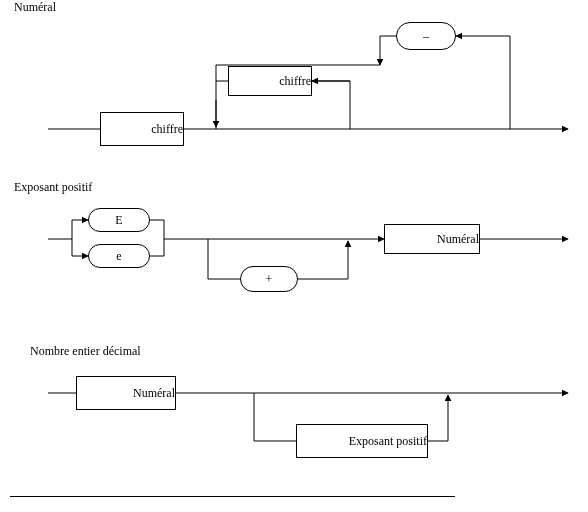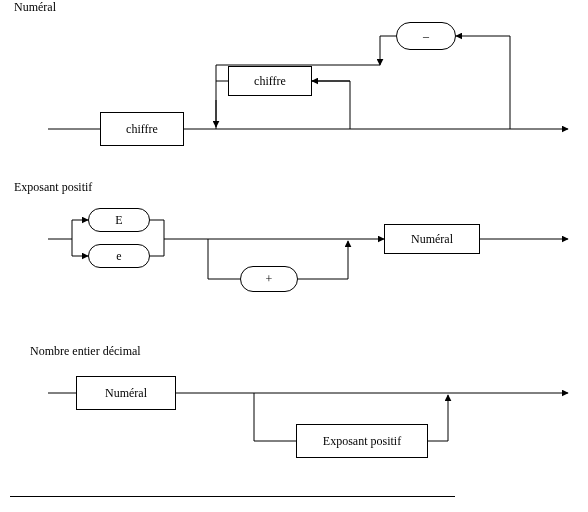--- a/index.html
+++ b/index.html
@@ -18,21 +18,21 @@
   .heading {
     position: absolute;
     font-size: 12px;
   }
   .rect {
     position: absolute;
     border: 1px solid #000;
     background: #fff;
     display: flex;
     align-items: center;
-    justify-content: center;
+    justify-content: flex-end;
     font-size: 12px;
     box-sizing: border-box;
   }
   .pill {
     position: absolute;
     border: 1px solid #000;
     border-radius: 999px;
     background: #fff;
     display: flex;
     align-items: center;

